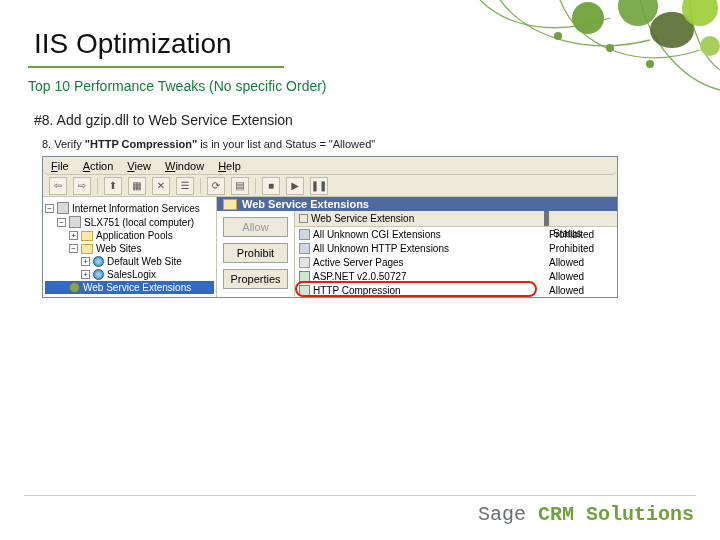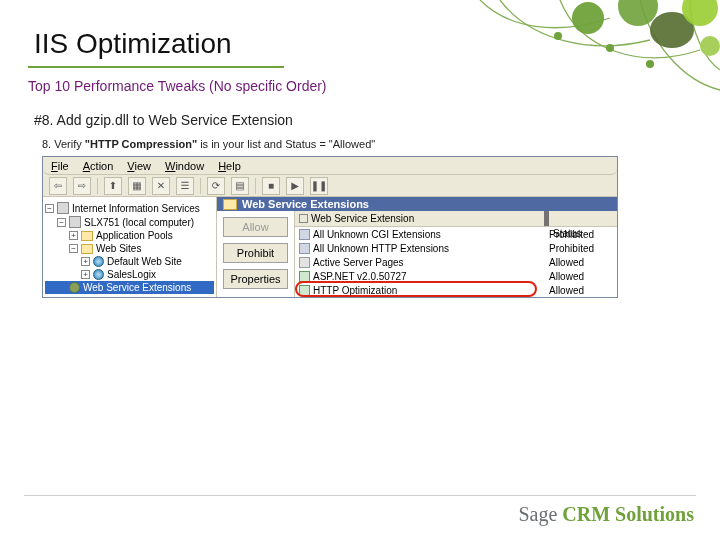--- a/index.html
+++ b/index.html
@@ -2,21 +2,21 @@
 <html><head>
   <meta charset="utf-8">
   <style>
     * { margin: 0; padding: 0; box-sizing: border-box; }
     html, body { width: 720px; height: 540px; font-family: Arial, Helvetica, sans-serif; background: #fff; position: relative; overflow: hidden; }
     
     .deco { position: absolute; top: 0; right: 0; width: 280px; height: 140px; pointer-events: none; }
     
     .title { position: absolute; top: 28px; left: 34px; font-size: 28px; color: #111; }
     .title-underline { position: absolute; top: 66px; left: 28px; width: 256px; height: 2px; background: #6fa23a; }
-    .subtitle { position: absolute; top: 78px; left: 28px; font-size: 14px; color: #701a75; }
+    .subtitle { position: absolute; top: 78px; left: 28px; font-size: 14px; color: #15803d; }
     .step { position: absolute; top: 112px; left: 34px; font-size: 14px; color: #222; }
     
     .shot { position: absolute; top: 138px; left: 42px; width: 576px; height: 162px; font-family: Tahoma, Arial, sans-serif; font-size: 11px; color: #000; }
     .shot .caption { font-size: 11px; color: #222; margin-bottom: 6px; }
     
     .win { width: 576px; border: 1px solid #7a8aa0; background: #ece9d8; }
     .titlebar { height: 20px; background: linear-gradient(#3b6ea5, #2a5a95); display: flex; align-items: center; padding: 0 4px; color: #fff; font-size: 11px; }
     .titlebar .titletext { flex: 1; padding-left: 4px; }
     .titlebar .wbtns { display: flex; gap: 2px; }
     .wbtn { width: 18px; height: 14px; border: 1px solid #1b3f6a; background: #d7e4f2; color: #1b3f6a; font-size: 9px; line-height: 12px; text-align: center; }
@@ -56,21 +56,21 @@
     .row .c2 { width: 68px; }
     .row .ic { width: 11px; height: 11px; flex: none; display: inline-block; }
     .ic-unk { background: #d0d6e2; border: 1px solid #8895b0; }
     .ic-asp { background: #e3e3e3; border: 1px solid #999; }
     .ic-net { background: #cfe8cf; border: 1px solid #5a9a5a; }
     .ic-http { background: #cfe8cf; border: 1px solid #5a9a5a; }
     .row.hl { position: relative; }
     .red-oval { position: absolute; border: 2px solid #d21; border-radius: 8px; pointer-events: none; }
     
     .footer { position: absolute; bottom: 14px; right: 26px; text-align: left; }
-    .brand { font-family: Liberation Serif, serif; }
+    .brand { font-family: Liberation Mono, monospace; }
     .brand .sage { font-size: 20px; color: #6a6f73; }
     .brand .crm { font-size: 20px; color: #6fa23a; font-weight: bold; }
     .footer-rule { width: 672px; height: 1px; background: #cfcfcf; position: absolute; bottom: 44px; left: 24px; }
   </style>
 </head>
 <body>
 
 <svg class="deco" viewBox="0 0 280 140">
   <g stroke="#6fa23a" stroke-width="1.3" fill="none" opacity="0.85">
     <path d="M40,0 C70,30 120,35 170,18"></path>
@@ -211,21 +211,21 @@
                 <div class="row">
                   <span class="c1">
                     <span class="ic ic-net"></span>
                     <span>ASP.NET v2.0.50727</span>
                   </span>
                   <span class="c2">Allowed</span>
                 </div>
                 <div class="row hl">
                   <span class="c1">
                     <span class="ic ic-http"></span>
-                    <span>HTTP Optimization</span>
+                    <span>HTTP Compression</span>
                   </span>
                   <span class="c2">Allowed</span>
                 </div>
               </div>
             <div class="red-oval" style="top:70px;left:0;width:242px;height:16px"></div>
           </div>
         </div>
       </div>
     </div>
   </div>

